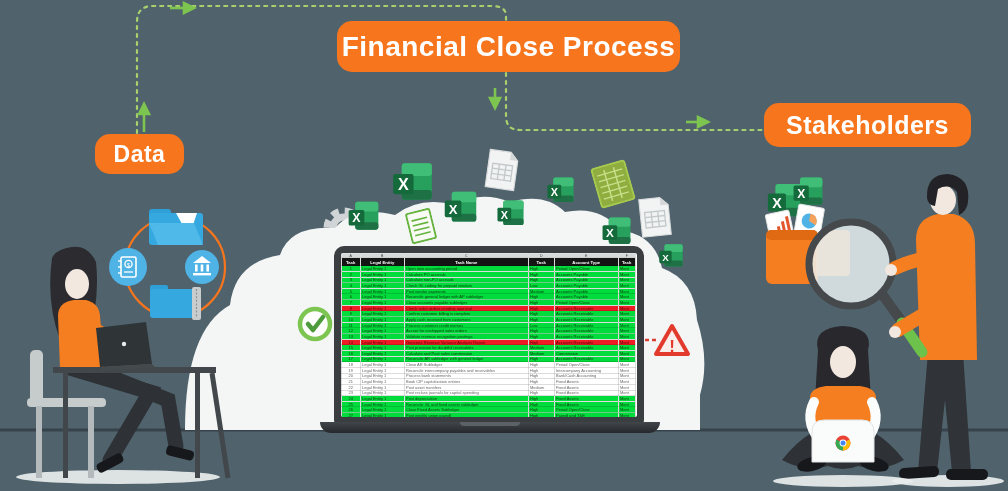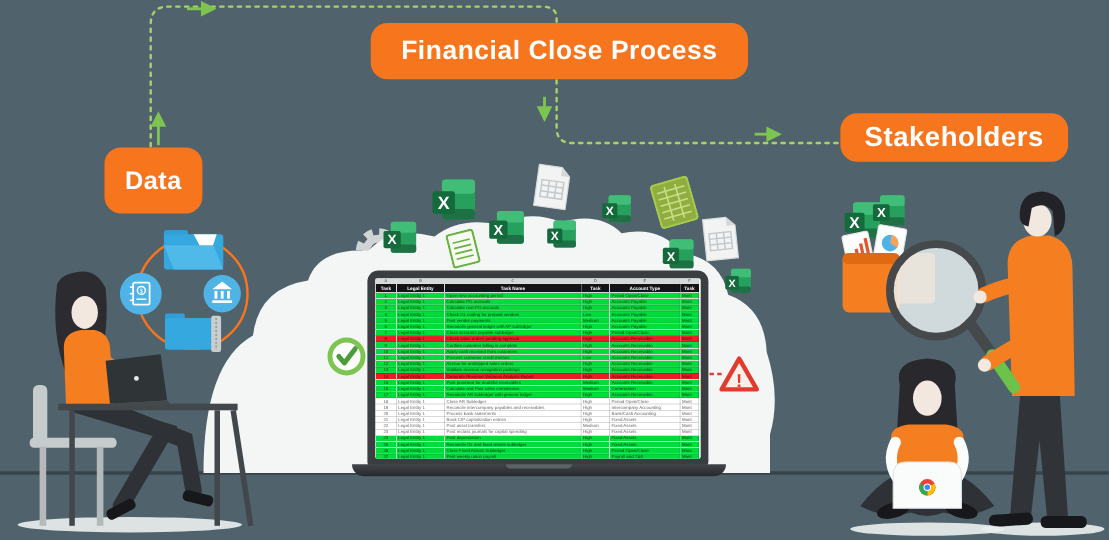--- a/index.html
+++ b/index.html
@@ -2,22 +2,22 @@
 <html><head>
 <meta charset="utf-8">
 <style>
   html,body{margin:0;padding:0;}
   body{width:1008px;height:491px;position:relative;overflow:hidden;
        background:#50636C;font-family:"Liberation Sans",sans-serif;}
   #scene{position:absolute;left:0;top:0;z-index:1;}
   .lbl{position:absolute;z-index:3;background:#F7751D;color:#fff;font-weight:bold;
        border-radius:15px;display:flex;align-items:center;justify-content:center;
        letter-spacing:.5px;}
-  #lbl-data{left:95px;top:134px;width:89px;height:60px;font-size:23px;}
-  #lbl-process{left:337px;top:21px;width:343px;height:51px;font-size:24px;}
+  #lbl-data{left:95px;top:134px;width:89px;height:40px;font-size:23px;}
+  #lbl-process{left:337px;top:21px;width:343px;height:51px;font-size:28px;}
   #lbl-stakeholders{left:764px;top:103px;width:207px;height:44px;font-size:25px;}
   
   #laptop{position:absolute;z-index:2;left:334px;top:246px;width:310px;height:178px;
           background:#3A3E41;border-radius:10px 10px 4px 4px;padding:7px;box-sizing:border-box;}
   #laptop-base{position:absolute;z-index:2;left:320px;top:422px;width:340px;height:11px;
           background:linear-gradient(#41464A,#26292C);border-radius:0 0 12px 12px;}
   #laptop-base:after{content:"";position:absolute;left:140px;top:0;width:60px;height:4px;
           background:#5B6165;border-radius:0 0 6px 6px;}
   #screen{width:296px;height:164px;background:#fff;overflow:hidden;border-radius:2px;}
   .sheet{width:588px;transform:scale(0.5);transform-origin:0 0;

